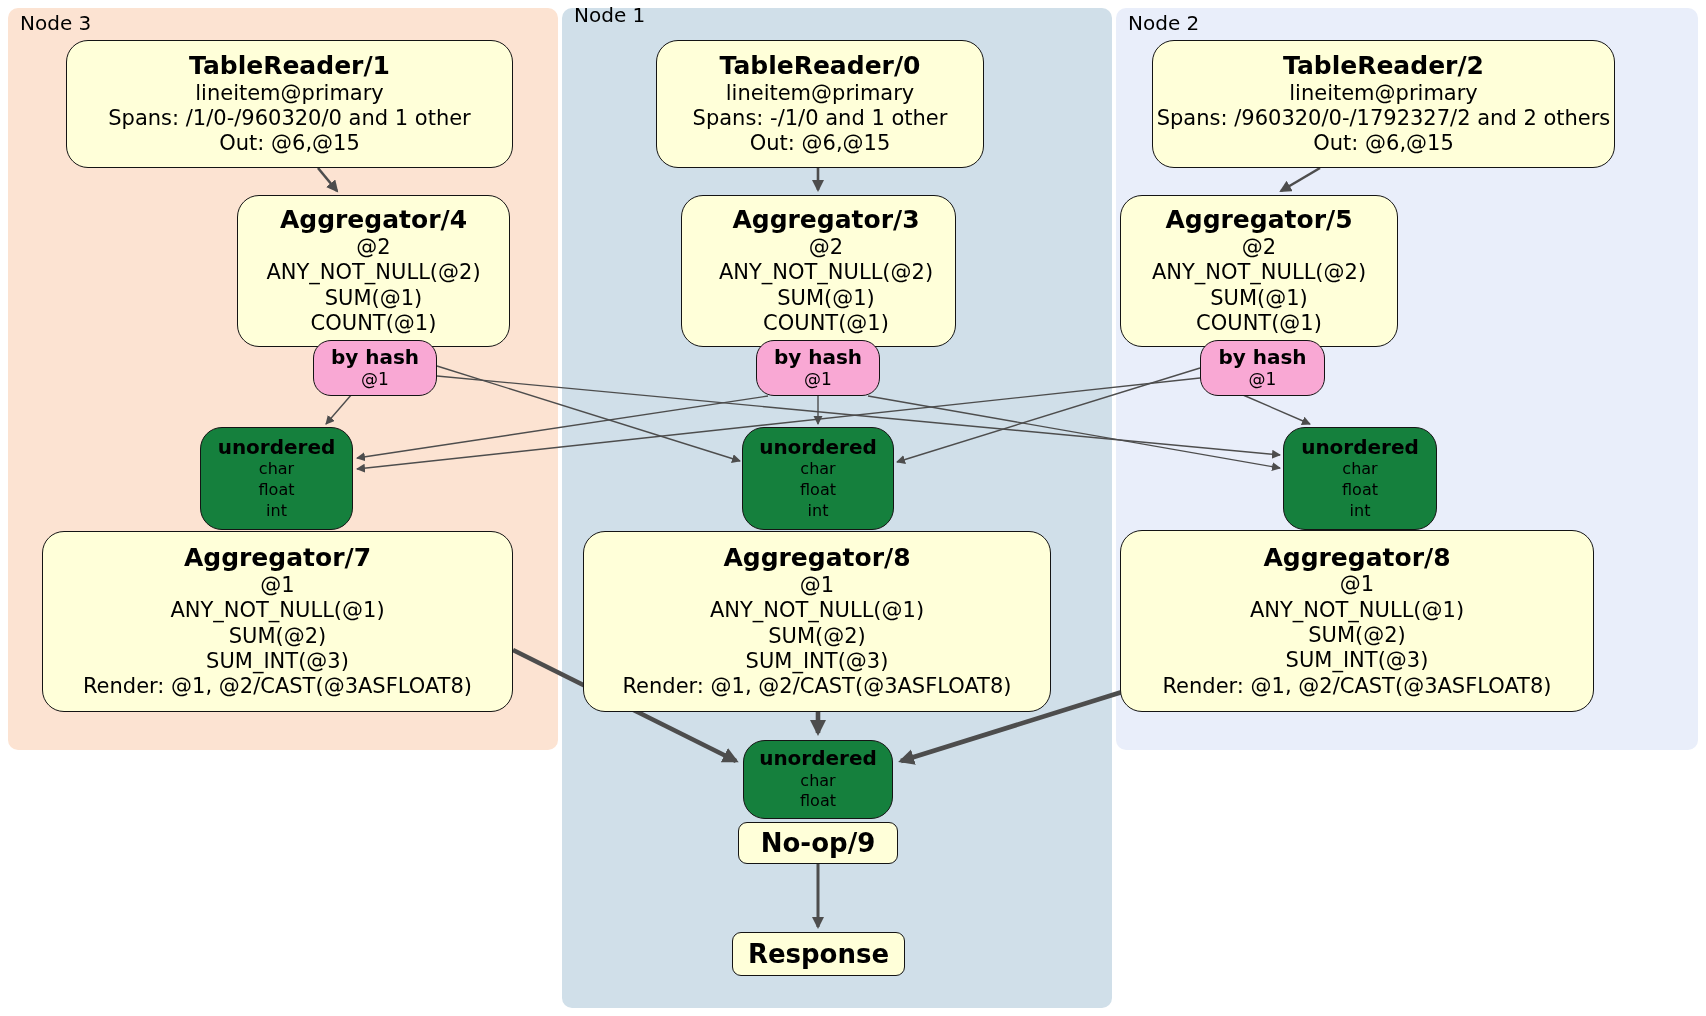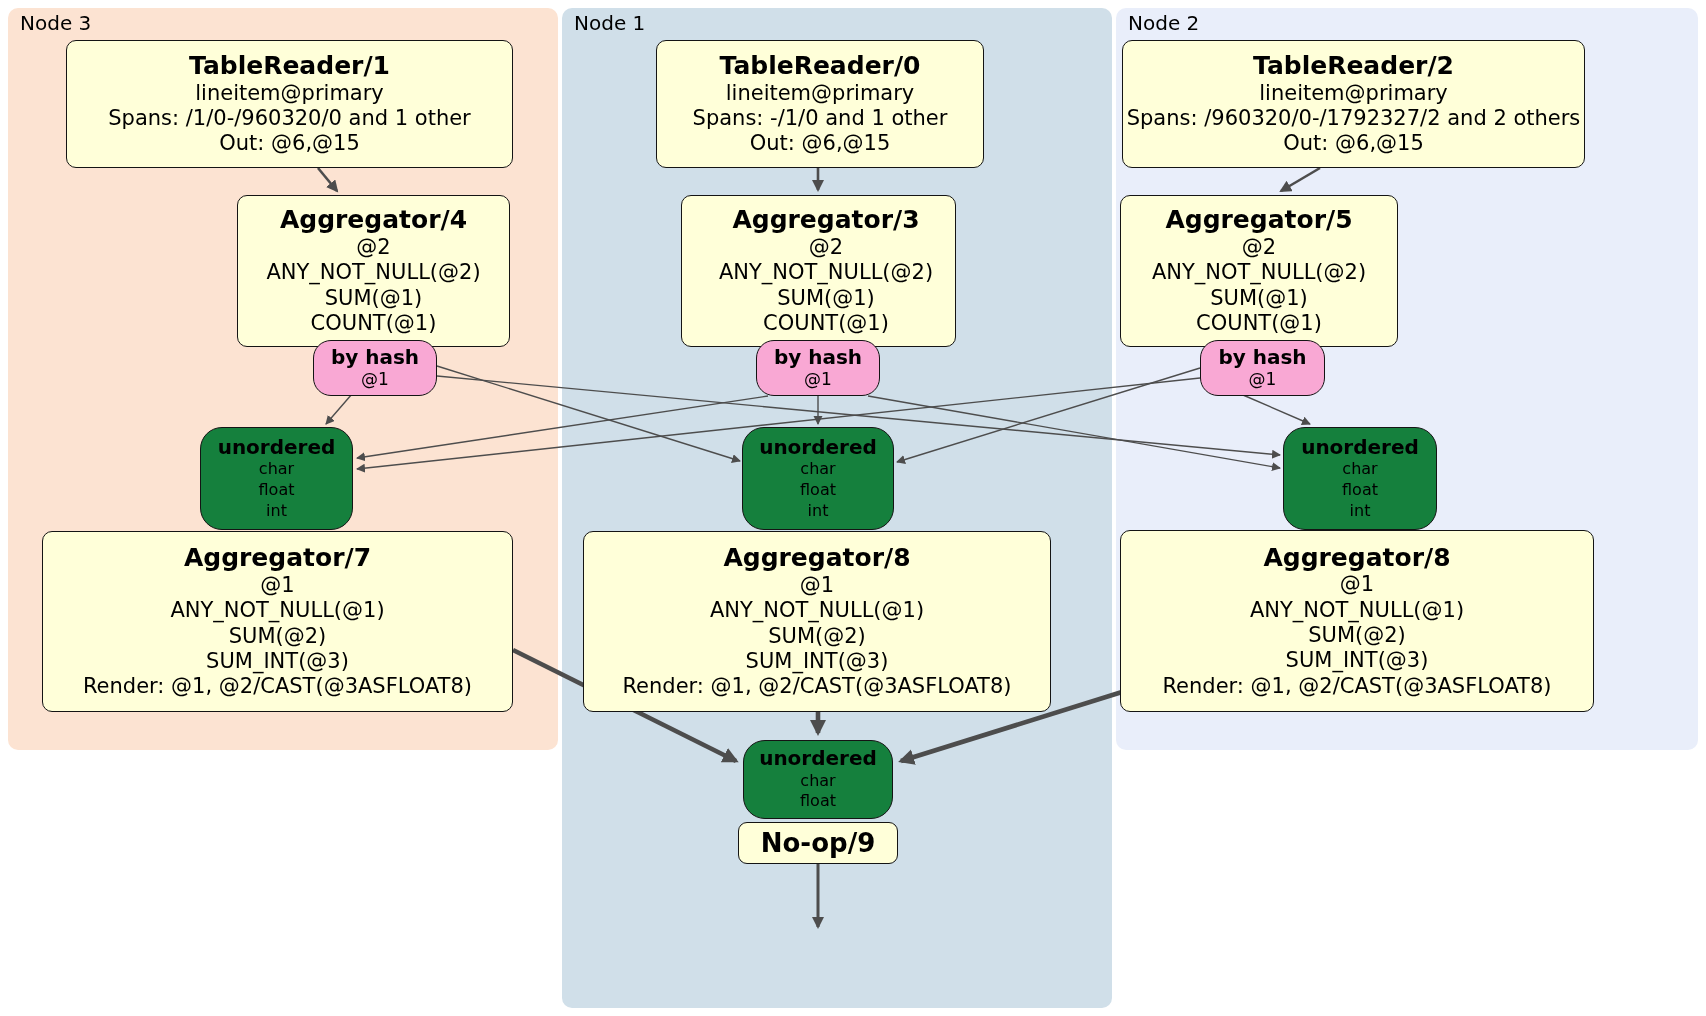--- a/index.html
+++ b/index.html
@@ -8,21 +8,21 @@
     font-family:"DejaVu Sans","Liberation Sans",sans-serif;color:#000;
   }
   .group{position:absolute;border-radius:10px;}
   #g-node3{left:8px;top:8px;width:550px;height:742px;background:#fce3d2;}
   #g-node1{left:562px;top:8px;width:550px;height:1000px;background:#d0dfe9;}
   #g-node2{left:1116px;top:8px;width:582px;height:742px;background:#e9eefa;}
   .glabel{position:absolute;font-size:20px;line-height:1;}
   #edges{position:absolute;left:0;top:0;width:1706px;height:1016px;}
   .box{
     position:absolute;box-sizing:border-box;border:1.6px solid #141414;
-    background:#ffffd9;border-radius:10px;text-align:center;
+    background:#ffffd9;border-radius:22px;text-align:center;
     display:flex;flex-direction:column;justify-content:center;align-items:center;
     padding:2px 6px;z-index:2;
   }
   .bt{font-weight:bold;font-size:25px;line-height:1.18;white-space:nowrap;}
   .bl{font-size:21px;line-height:1.21;white-space:nowrap;}
   .router{background:#f9a8d4;border-radius:18px;z-index:3;}
   .router .bt{font-size:20px;}
   .router .bl{font-size:17px;line-height:1.15;}
   .sync{background:#15803d;border-radius:22px;}
   .sync .bt{font-size:20px;}
@@ -36,37 +36,37 @@
   #u3{left:200px;top:427px;width:153px;height:103px;}
   #ag7{left:42px;top:531px;width:471px;height:181px;}
   #tr0{left:656px;top:40px;width:328px;height:128px;}
   #ag3{left:681px;top:195px;width:275px;height:152px;padding-left:21px;}
   #bh1{left:756px;top:340px;width:124px;height:56px;}
   #u1{left:742px;top:427px;width:152px;height:103px;}
   #ag6{left:583px;top:531px;width:468px;height:181px;}
   #uf{left:743px;top:740px;width:150px;height:79px;}
   #noop{left:738px;top:822px;width:160px;height:42px;}
   #resp{left:732px;top:932px;width:173px;height:44px;}
-  #tr2{left:1122px;top:40px;width:463px;height:128px;}
+  #tr2{left:1152px;top:40px;width:463px;height:128px;}
   #ag5{left:1120px;top:195px;width:278px;height:152px;}
   #bh2{left:1200px;top:340px;width:125px;height:56px;}
   #u2{left:1283px;top:427px;width:154px;height:103px;}
   #ag8{left:1120px;top:530px;width:474px;height:182px;}
 </style>
 </head>
 <body>
 
 <div id="canvas">
 
   <div class="group" id="g-node3"></div>
   <div class="group" id="g-node1"></div>
   <div class="group" id="g-node2"></div>
 
   <div class="glabel" style="left:20px;top:13px;">Node 3</div>
-  <div class="glabel" style="left:574px;top:13px;">Node 1</div>
+  <div class="glabel" style="left:574px;top:5px;">Node 1</div>
   <div class="glabel" style="left:1128px;top:13px;">Node 2</div>
 
   <svg id="edges">
     <defs>
       <marker id="arrS" markerUnits="userSpaceOnUse" markerWidth="11" markerHeight="11" refX="8" refY="4.5" orient="auto">
         <path d="M0,0 L9,4.5 L0,9 z" fill="#4d4d4d"></path>
       </marker>
       <marker id="arrM" markerUnits="userSpaceOnUse" markerWidth="14" markerHeight="14" refX="10" refY="6" orient="auto">
         <path d="M0,0 L12,6 L0,12 z" fill="#4d4d4d"></path>
       </marker>
@@ -160,20 +160,23 @@
     <div class="bl">Render: @1, @2/CAST(@3ASFLOAT8)</div>
   </div>
   <div class="box sync" id="uf">
     <div class="bt">unordered</div>
     <div class="bl">char</div>
     <div class="bl">float</div>
   </div>
   <div class="box mini" id="noop">
     <div class="bt">No-op/9</div>
   </div>
+  <div class="box mini" id="resp">
+    <div class="bt">Response</div>
+  </div>
 
   <div class="box" id="tr2">
     <div class="bt">TableReader/2</div>
     <div class="bl">lineitem@primary</div>
     <div class="bl">Spans: /960320/0-/1792327/2 and 2 others</div>
     <div class="bl">Out: @6,@15</div>
   </div>
   <div class="box" id="ag5">
     <div class="bt">Aggregator/5</div>
     <div class="bl">@2</div>

